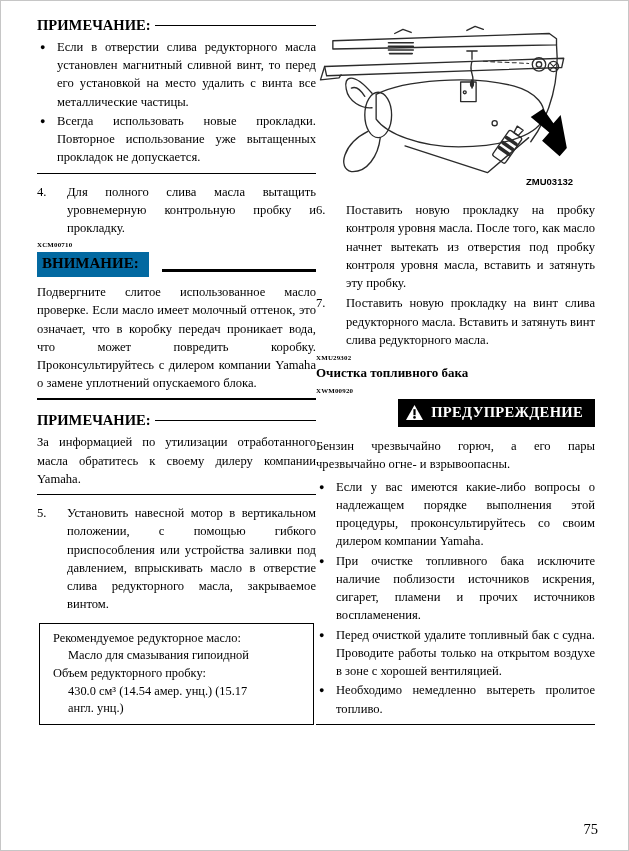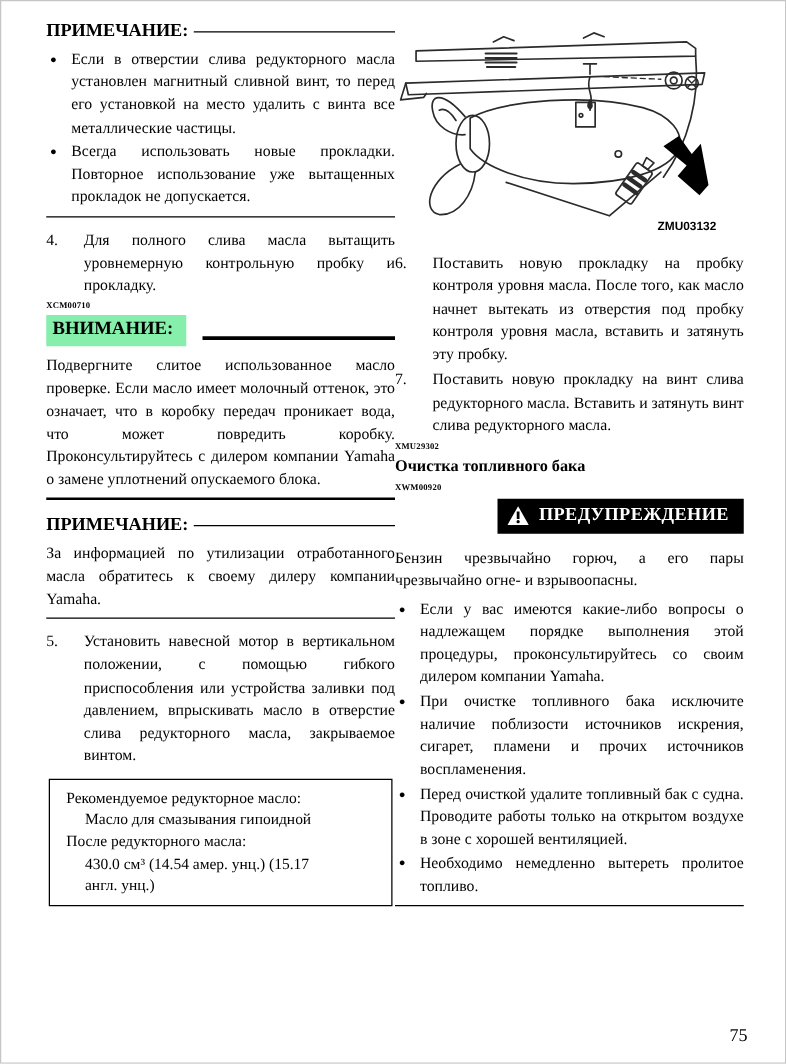--- a/index.html
+++ b/index.html
@@ -25,21 +25,21 @@
   .bullet-item .dot{width:17px;flex:0 0 17px;font-size:9px;padding-top:3px;text-align:left;padding-left:3px;}
   .bullet-item .bt{flex:1;}
   
   .step{display:flex;}
   .step .step-num{width:30px;flex:0 0 30px;}
   .step .step-text{flex:1;}
   
   .code{font-size:6.9px;font-weight:bold;margin:3px 0 0 0;letter-spacing:.2px;}
   
   .caution-head{display:flex;align-items:flex-start;margin-top:2px;}
-  .caution-label{background:#86efac;font-weight:bold;font-size:15px;padding:1px 10px 2px 5px;}
+  .caution-label{background:#0369a1;font-weight:bold;font-size:15px;padding:1px 10px 2px 5px;}
   .caution-line{flex:1;height:2.8px;background:#000;margin-top:17px;margin-left:13px;}
   .caution-text{margin:6px 0 0 0;}
   
   .oil-box{border:1.9px solid #000;margin:9px 2px 0 2px;padding:6px 6px 6px 13px;
            font-size:12.4px;line-height:1.42;}
   .oil-box .ind{padding-left:15px;}
   
   .figure{margin-top:2px;}
   .fig-cap{text-align:right;font-size:9.5px;font-weight:bold;font-family:"Liberation Sans",sans-serif;
            margin:-14px 22px 0 0;}
@@ -104,21 +104,21 @@
       </section>
 
       <div class="step mt9">
         <span class="step-num">5.</span>
         <div class="step-text">Установить навесной мотор в вертикальном положении, с помощью гибкого приспособления или устройства заливки под давлением, впрыскивать масло в отверстие слива редукторного масла, закрываемое винтом.</div>
       </div>
 
       <div class="oil-box">
         <div>Рекомендуемое редукторное масло:</div>
         <div class="ind">Масло для смазывания гипоидной</div>
-        <div>После редукторного масла:</div>
+        <div>Объем редукторного пробку:</div>
         <div class="ind">430.0 см³ (14.54 амер. унц.) (15.17</div>
         <div class="ind">англ. унц.)</div>
       </div>
     </div>
 
     <div class="col body-txt">
 
       <div class="figure">
         <svg width="279" height="168" viewBox="0 0 270 163">
           <g fill="none" stroke="#2b2b2b" stroke-width="1.3" stroke-linecap="round" stroke-linejoin="round">

